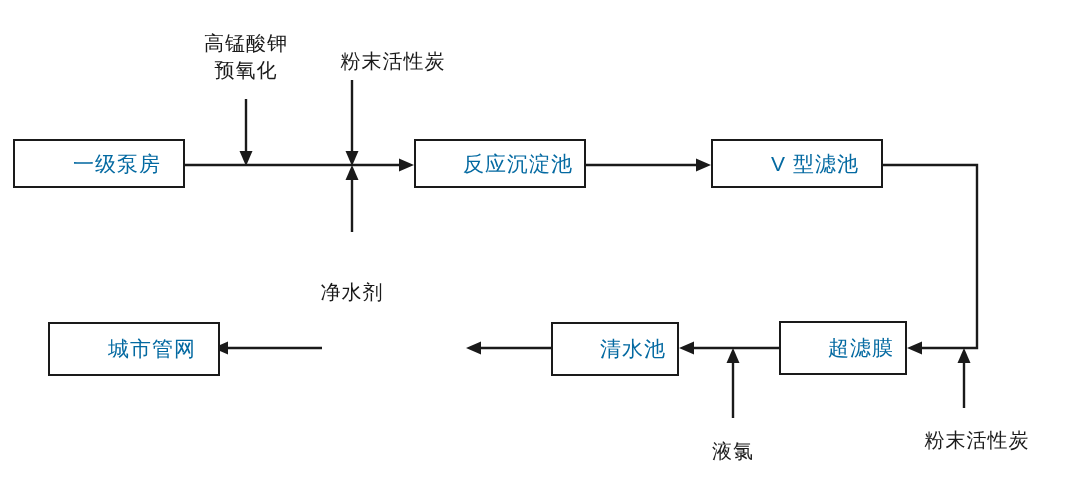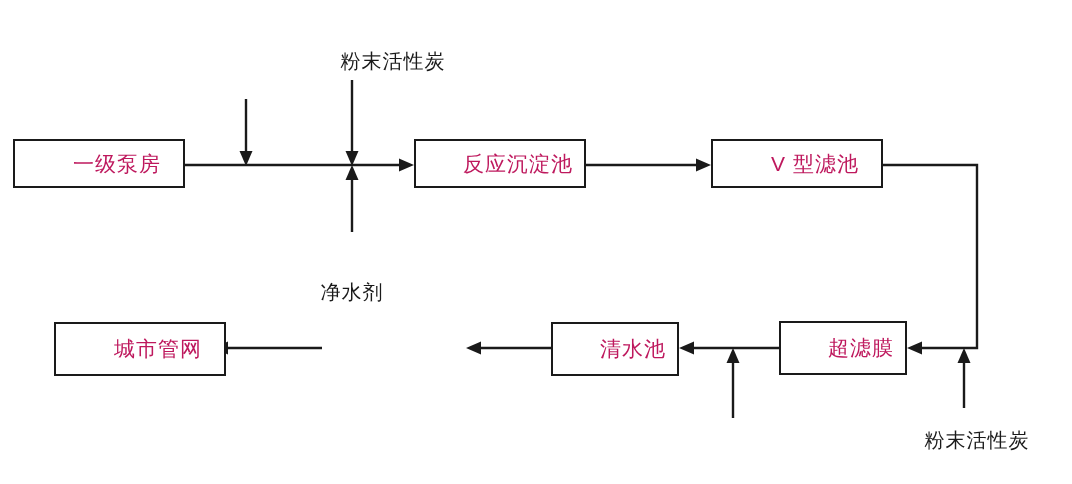--- a/index.html
+++ b/index.html
@@ -18,21 +18,21 @@
     overflow: hidden;
   }
   .node {
     position: absolute;
     box-sizing: border-box;
     border: 2px solid #1a1a1a;
     background: #ffffff;
     display: flex;
     align-items: center;
     justify-content: center;
-    color: #be185d;
+    color: #0369a1;
     font-size: 21px;
     letter-spacing: 1px;
     white-space: nowrap;
     padding-left: 36px;
   }
   .label {
     position: absolute;
     color: #1a1a1a;
     font-size: 20px;
     letter-spacing: 1px;
@@ -110,25 +110,27 @@
 
   <div class="node" style="left:779px; top:321px; width:128px; height:54px;">
     <span>超滤膜</span>
   </div>
 
   <div class="node" style="left:551px; top:322px; width:128px; height:54px;">
     <span>清水池</span>
   </div>
 
 
-  <div class="node" style="left:54px;  top:322px; width:172px; height:54px;">
+  <div class="node" style="left:48px;  top:322px; width:172px; height:54px;">
     <span>城市管网</span>
   </div>
 
+  <div class="label" style="left:146px; top:30px; width:200px;">高锰酸钾<br>预氧化</div>
 
   <div class="label" style="left:293px; top:48px; width:200px;">粉末活性炭</div>
 
   <div class="label" style="left:252px; top:249px; width:200px;margin-top:30px;">净水剂</div>
 
+  <div class="label" style="left:633px; top:438px; width:200px;">液氯</div>
 
   <div class="label" style="left:877px; top:427px; width:200px;">粉末活性炭</div>
 
 </div>
 
 </body></html>

